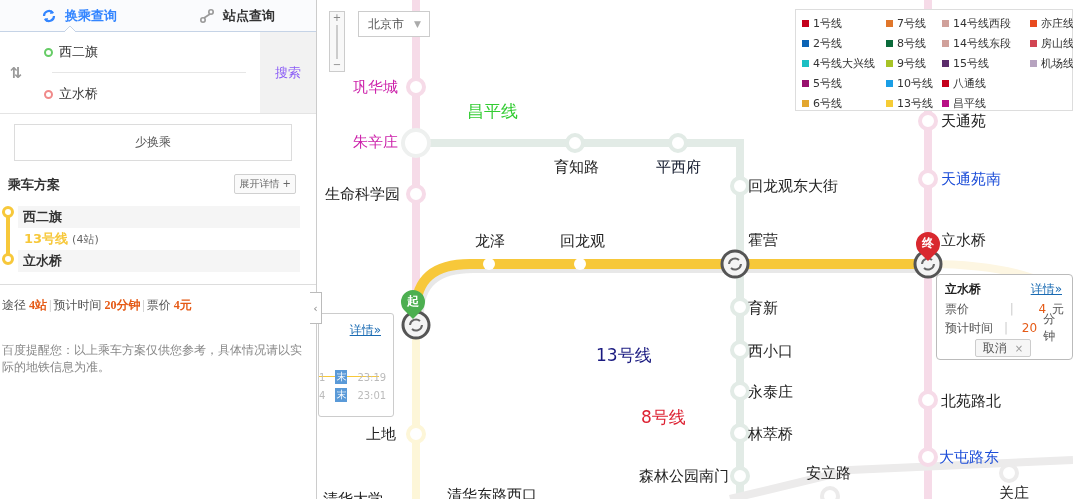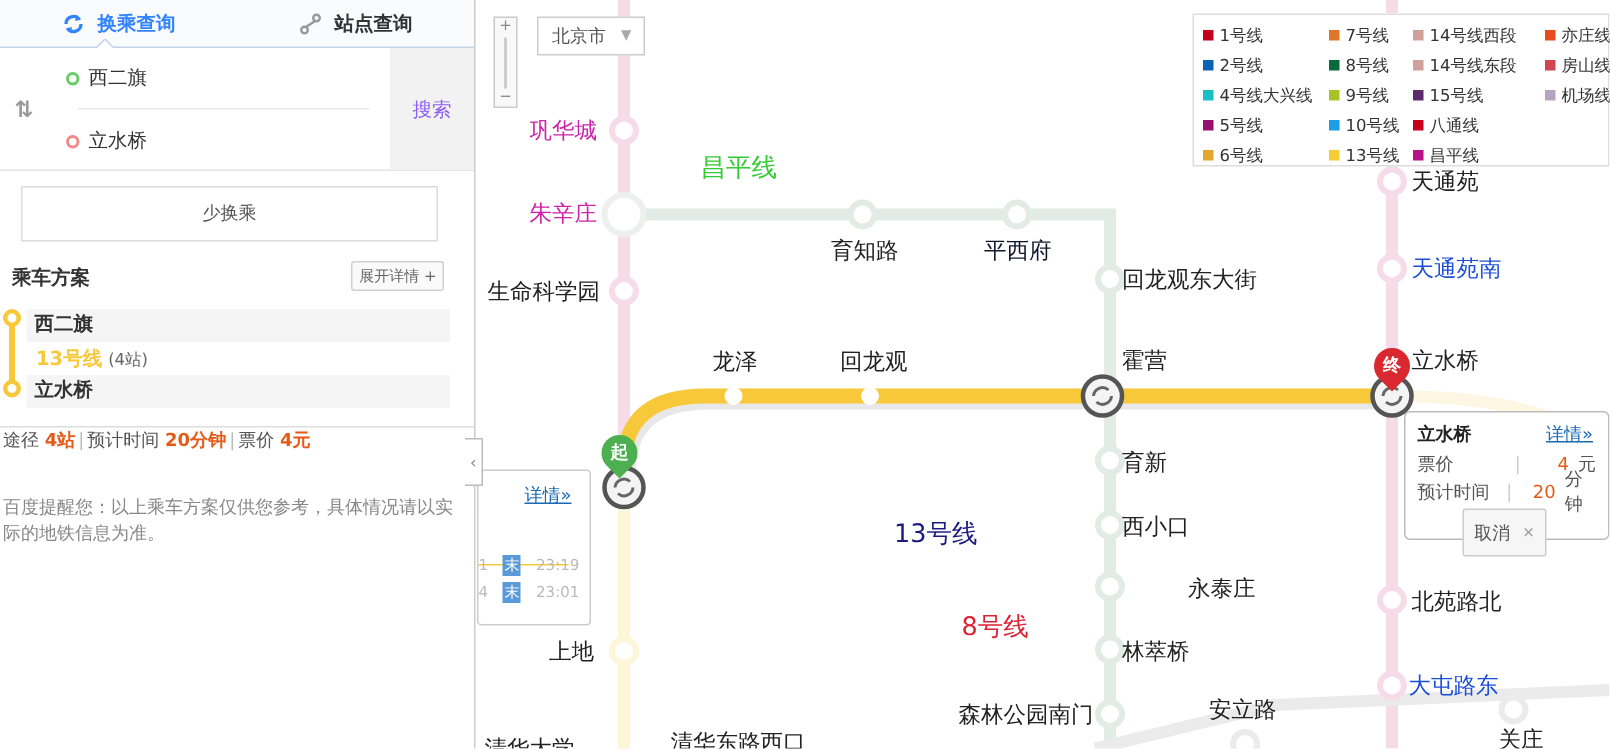--- a/index.html
+++ b/index.html
@@ -28,21 +28,21 @@
   .plan-head { display: flex; justify-content: space-between; align-items: flex-end; margin: 13px 20px 0 8px; }
   .plan-title { font-size: 13px; font-weight: bold; color: #333; }
   .expand-btn { border: 1px solid #d0d0d0; border-radius: 2px; padding: 2px 4px; font-size: 10px; color: #666; background: #fafafa; cursor: pointer; }
   .route { position: relative; margin: 12px 16px 0 0; height: 68px; }
   .route-bar { position: absolute; left: 6px; top: 8px; width: 4px; height: 46px; background: #f7c83a; }
   .route-node { position: absolute; left: 2px; width: 12px; height: 12px; border-radius: 50%; border: 3px solid #f7c83a; background: #fff; }
   .route-row { position: absolute; left: 18px; right: 0; height: 22px; background: #f5f5f5; font-size: 13px; font-weight: bold; color: #333; padding-left: 5px; line-height: 22px; }
   .route-line { position: absolute; left: 24px; top: 24px; font-size: 13px; }
   .route-line b { color: #f7c83a; font-size: 13px; }
   .route-line span { color: #666; font-size: 11px; margin-left: 4px; }
-  .summary { margin: 10px 0 0 0; border-top: 1px solid #ddd; font-size: 12px; color: #555; padding-left: 2px; }
+  .summary { margin: 10px 0 0 0; padding-top: 12px; border-top: 1px solid #ddd; font-size: 12px; color: #555; padding-left: 2px; font-family: Liberation Serif, serif; }
   .summary b { color: #e55a16; }
   .summary .sep { color: #bbb; margin: 0 2px; }
   .notice { margin-top: 28px; padding-left: 2px; padding-right: 10px; font-size: 12px; color: #888; line-height: 17px; }
   
   .zoom-ctrl { position: absolute; left: 329px; top: 11px; width: 16px; height: 61px; border: 1px solid #ccc; background: #f8f8f8; z-index: 3; }
   .zoom-ctrl .zb { width: 14px; height: 12px; font-size: 10px; color: #888; text-align: center; line-height: 12px; cursor: pointer; }
   .zoom-ctrl .track { position: absolute; left: 6px; top: 13px; width: 2px; height: 34px; background: #ccc; }
   .city-sel { position: absolute; left: 358px; top: 11px; width: 72px; height: 26px; border: 1px solid #ccc; background: #fff; font-size: 12px; color: #555; display: flex; align-items: center; padding-left: 9px; gap: 10px; z-index: 3; cursor: pointer; }
   .legend { position: absolute; left: 795px; top: 9px; width: 278px; height: 102px; background: #fff; border: 1px solid #ddd; z-index: 3; padding: 3px 0 0 6px; }
   .leg-grid { display: grid; grid-template-columns: 84px 56px 88px 50px; grid-auto-rows: 20px; }
@@ -54,21 +54,21 @@
   .card-left .hl { position: absolute; left: 0; right: 14px; top: 62px; border-top: 1px solid #f7c83a; }
   .card-left .trow { position: absolute; left: 0; font-size: 10px; color: #bbb; display: flex; gap: 10px; align-items: center; }
   .card-left .tag { background: #5a9ad8; color: #fff; font-size: 10px; padding: 0 1px; }
   .card-right { position: absolute; left: 936px; top: 274px; width: 137px; height: 86px; background: #fff; border: 1px solid #bbb; border-radius: 4px; z-index: 4; padding: 6px 8px; }
   .card-right .title { font-weight: bold; font-size: 12px; color: #222; }
   .card-right .detail { position: absolute; right: 10px; top: 6px; color: #1a6bb3; text-decoration: underline; font-size: 12px; cursor: pointer; }
   .card-right .row { display: flex; font-size: 12px; color: #555; margin-top: 3px; height: 16px; align-items: center; }
   .card-right .row .k { width: 68px; }
   .card-right .row .bar { color: #ccc; width: 12px; }
   .card-right .row .v { color: #e55a16; width: 26px; text-align: right; margin-right: 6px; }
-  .card-right .cancel { position: absolute; left: 38px; top: 64px; width: 56px; height: 32px; border: 1px solid #ccc; border-radius: 2px; background: #f6f6f6; font-size: 12px; color: #555; display: flex; align-items: center; justify-content: center; gap: 8px; cursor: pointer; }
+  .card-right .cancel { position: absolute; left: 38px; top: 64px; width: 56px; height: 18px; border: 1px solid #ccc; border-radius: 2px; background: #f6f6f6; font-size: 12px; color: #555; display: flex; align-items: center; justify-content: center; gap: 8px; cursor: pointer; }
   .card-right .cancel i { font-style: normal; font-size: 10px; color: #999; }
   .pin { position: absolute; width: 26px; height: 34px; z-index: 4; }
   .pin .head { position: absolute; left: 0; top: 0; width: 24px; height: 24px; border-radius: 50% 50% 50% 0; transform: rotate(-45deg); transform-origin: center; }
   .pin .txt { position: absolute; left: 0; top: 3px; width: 24px; text-align: center; color: #fff; font-size: 12px; font-weight: bold; }
 </style>
 </head>
 <body>
 
 <div id="map">
   <svg width="1073" height="499">
@@ -139,21 +139,21 @@
       <div class="st-label" style="left: 656px; top: 159px; color: #0f172a;">平西府</div>
       <div class="st-label" style="left: 748px; top: 178px; color: rgb(34, 34, 34);">回龙观东大街</div>
       <div class="st-label" style="left: 475px; top: 233px; color: rgb(34, 34, 34);">龙泽</div>
       <div class="st-label" style="left: 560px; top: 233px; color: rgb(34, 34, 34);">回龙观</div>
       <div class="st-label" style="left: 748px; top: 232px; color: rgb(34, 34, 34);">霍营</div>
       <div class="st-label" style="left: 941px; top: 113px; color: rgb(34, 34, 34);">天通苑</div>
       <div class="st-label" style="left: 941px; top: 171px; color: #1d4ed8;">天通苑南</div>
       <div class="st-label" style="left: 941px; top: 232px; color: rgb(34, 34, 34);">立水桥</div>
       <div class="st-label" style="left: 748px; top: 300px; color: rgb(34, 34, 34);">育新</div>
       <div class="st-label" style="left: 748px; top: 343px; color: rgb(34, 34, 34);">西小口</div>
-      <div class="st-label" style="left: 748px; top: 384px; color: rgb(34, 34, 34); margin-left: 44px;">永泰庄</div>
+      <div class="st-label" style="left: 748px; top: 384px; color: rgb(34, 34, 34);">永泰庄</div>
       <div class="st-label" style="left: 748px; top: 426px; color: rgb(34, 34, 34);">林萃桥</div>
       <div class="st-label" style="left: 639px; top: 468px; color: rgb(34, 34, 34);">森林公园南门</div>
       <div class="st-label" style="left: 806px; top: 465px; color: rgb(34, 34, 34);">安立路</div>
       <div class="st-label" style="left: 941px; top: 393px; color: rgb(34, 34, 34);">北苑路北</div>
       <div class="st-label" style="left: 939px; top: 449px; color: #1d4ed8;">大屯路东</div>
       <div class="st-label" style="left: 999px; top: 485px; color: rgb(34, 34, 34);">关庄</div>
       <div class="st-label" style="left: 366px; top: 426px; color: rgb(34, 34, 34);">上地</div>
       <div class="st-label" style="left: 447px; top: 487px; color: rgb(34, 34, 34);">清华东路西口</div>
       <div class="st-label" style="left: 323px; top: 491px; color: rgb(34, 34, 34);">清华大学</div>
     </div>

